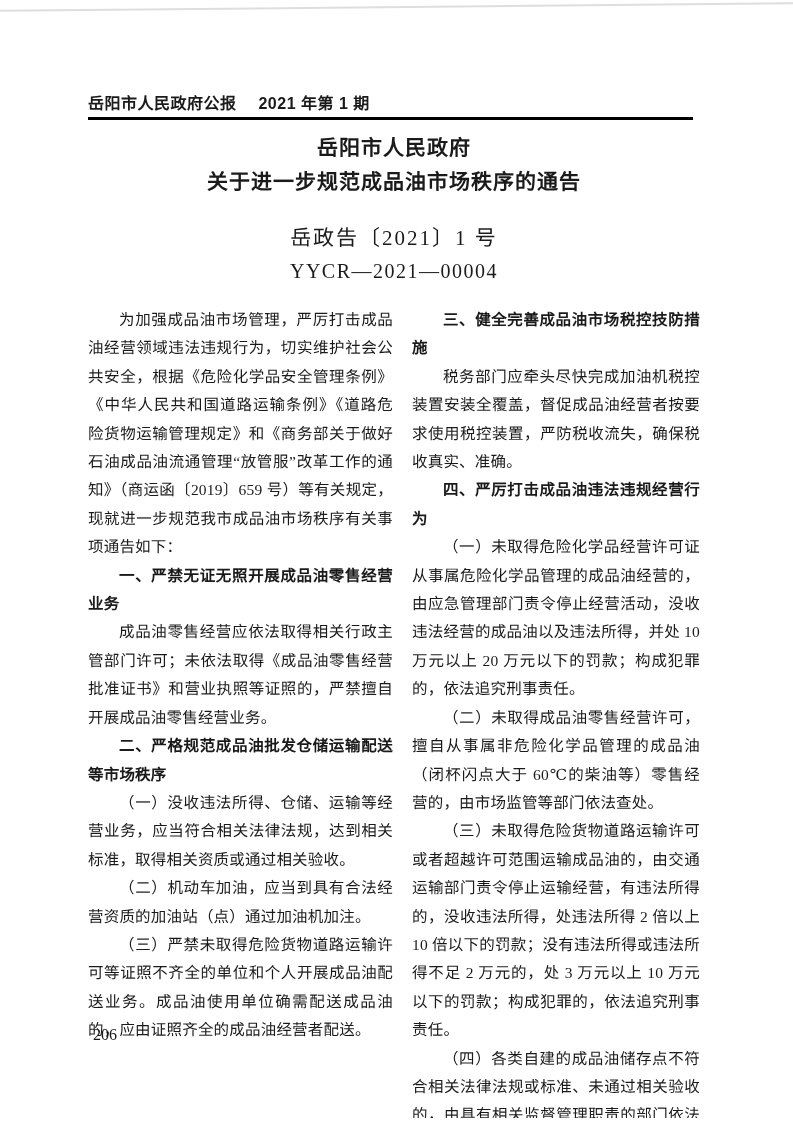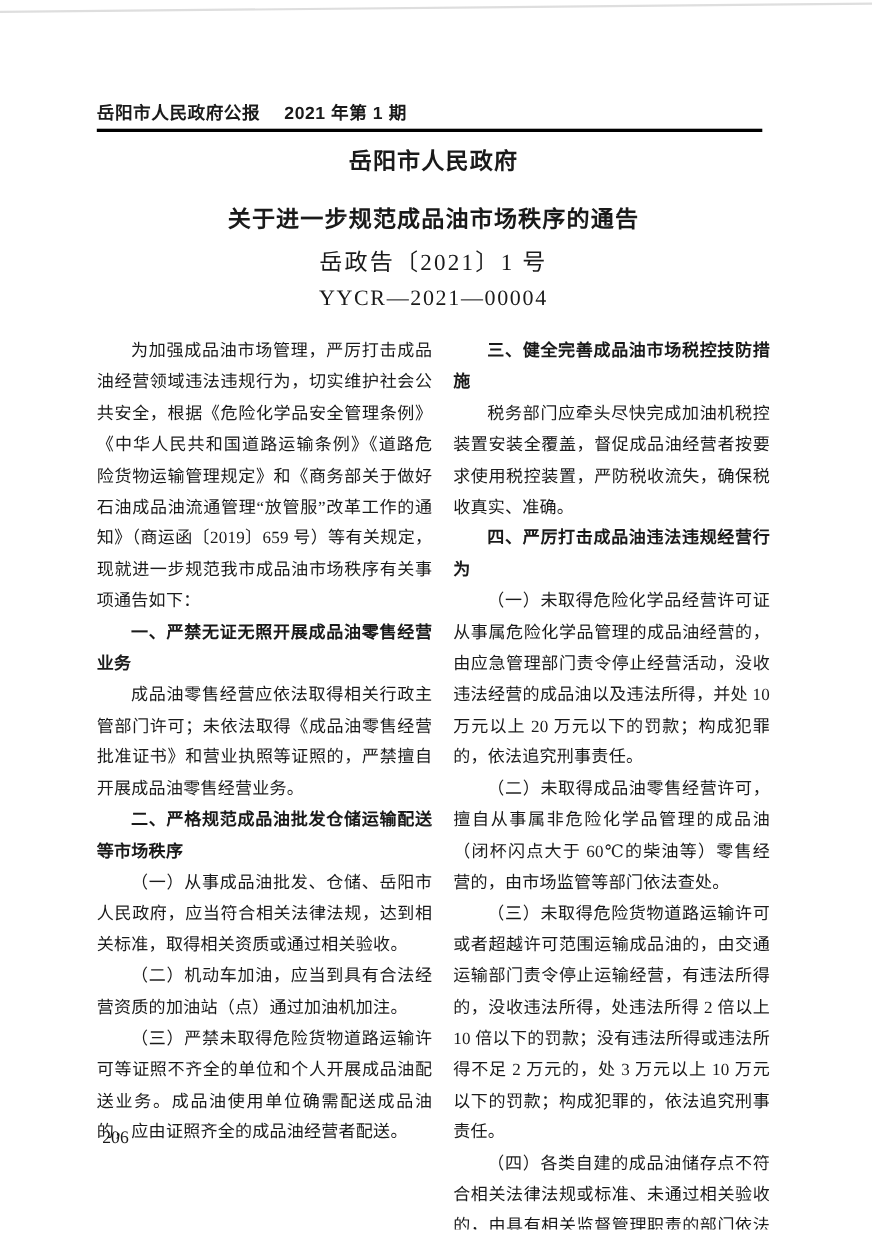--- a/index.html
+++ b/index.html
@@ -55,21 +55,21 @@
     width: 612px;
     text-align: center;
     font-family: "Liberation Sans", "DejaVu Sans", sans-serif;
     font-weight: 700;
     font-size: 21px;
     line-height: 34px;
     letter-spacing: 1px;
     white-space: nowrap;
   }
   .doc-title.line1 { top: 131px; }
-  .doc-title.line2 { top: 183px; }
+  .doc-title.line2 { top: 165px; font-family: Liberation Serif, serif; }
   .doc-number {
     position: absolute;
     left: 88px;
     top: 224px;
     width: 612px;
     text-align: center;
     font-size: 21px;
     line-height: 28px;
     letter-spacing: 2px;
     white-space: nowrap;
@@ -135,21 +135,21 @@
 
   <div class="doc-number">岳政告〔2021〕1 号</div>
   <div class="doc-code">YYCR—2021—00004</div>
 
   <div class="columns">
     <div class="col left">
       <p class="para body">为加强成品油市场管理，严厉打击成品油经营领域违法违规行为，切实维护社会公共安全，根据《危险化学品安全管理条例》《中华人民共和国道路运输条例》《道路危险货物运输管理规定》和《商务部关于做好石油成品油流通管理“放管服”改革工作的通知》（商运函〔2019〕659 号）等有关规定，现就进一步规范我市成品油市场秩序有关事项通告如下：</p>
       <p class="para heading">一、严禁无证无照开展成品油零售经营业务</p>
       <p class="para body">成品油零售经营应依法取得相关行政主管部门许可；未依法取得《成品油零售经营批准证书》和营业执照等证照的，严禁擅自开展成品油零售经营业务。</p>
       <p class="para heading">二、严格规范成品油批发仓储运输配送等市场秩序</p>
-      <p class="para body">（一）从事成品油批发、仓储、岳阳市人民政府，应当符合相关法律法规，达到相关标准，取得相关资质或通过相关验收。</p>
+      <p class="para body">（一）没收违法所得、仓储、运输等经营业务，应当符合相关法律法规，达到相关标准，取得相关资质或通过相关验收。</p>
       <p class="para body">（二）机动车加油，应当到具有合法经营资质的加油站（点）通过加油机加注。</p>
       <p class="para body">（三）严禁未取得危险货物道路运输许可等证照不齐全的单位和个人开展成品油配送业务。成品油使用单位确需配送成品油的，应由证照齐全的成品油经营者配送。</p>
     </div>
     <div class="col right">
       <p class="para heading">三、健全完善成品油市场税控技防措施</p>
       <p class="para body">税务部门应牵头尽快完成加油机税控装置安装全覆盖，督促成品油经营者按要求使用税控装置，严防税收流失，确保税收真实、准确。</p>
       <p class="para heading">四、严厉打击成品油违法违规经营行为</p>
       <p class="para body">（一）未取得危险化学品经营许可证从事属危险化学品管理的成品油经营的，由应急管理部门责令停止经营活动，没收违法经营的成品油以及违法所得，并处 10 万元以上 20 万元以下的罚款；构成犯罪的，依法追究刑事责任。</p>
       <p class="para body">（二）未取得成品油零售经营许可，擅自从事属非危险化学品管理的成品油（闭杯闪点大于 60℃的柴油等）零售经营的，由市场监管等部门依法查处。</p>
       <p class="para body">（三）未取得危险货物道路运输许可或者超越许可范围运输成品油的，由交通运输部门责令停止运输经营，有违法所得的，没收违法所得，处违法所得 2 倍以上 10 倍以下的罚款；没有违法所得或违法所得不足 2 万元的，处 3 万元以上 10 万元以下的罚款；构成犯罪的，依法追究刑事责任。</p>

